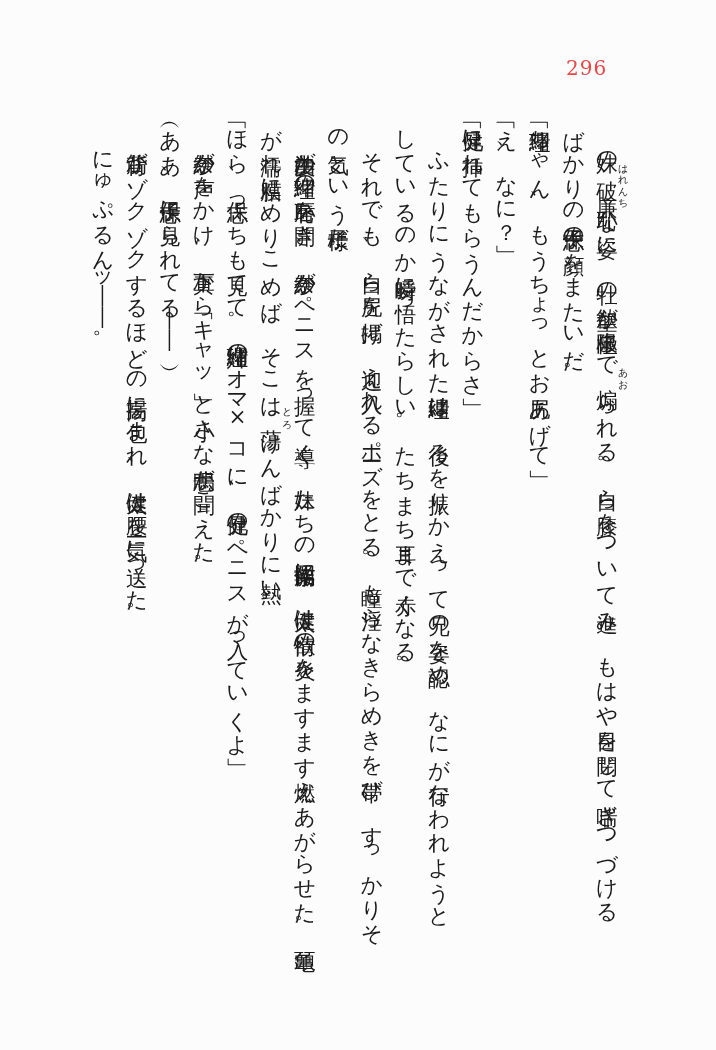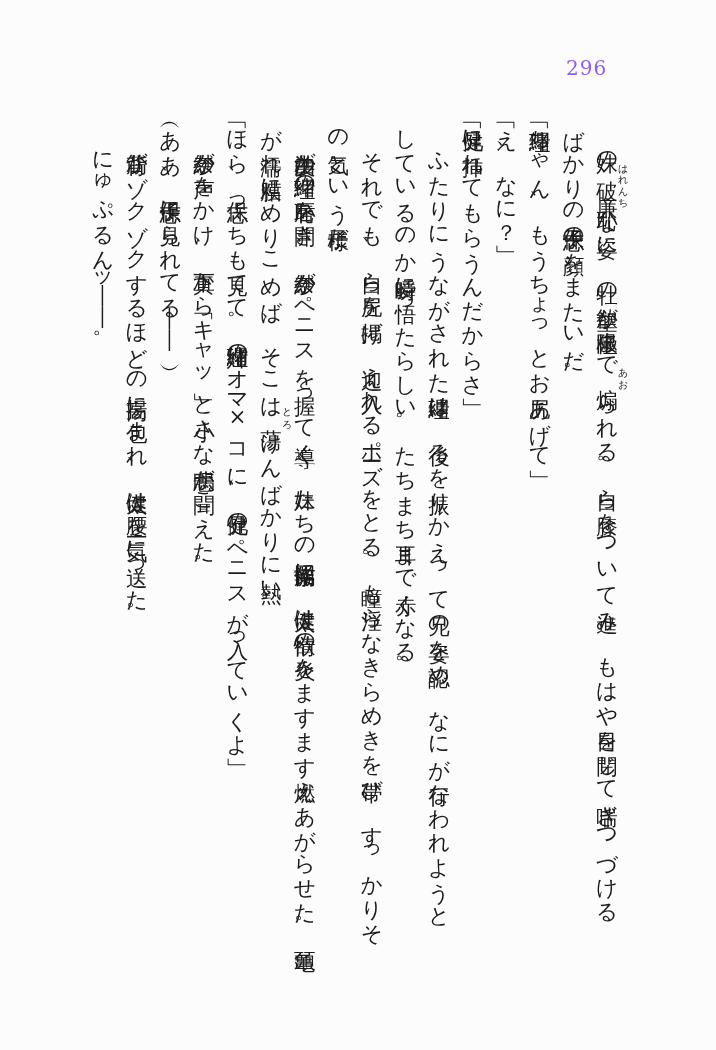--- a/index.html
+++ b/index.html
@@ -15,21 +15,21 @@
     color: #1c1c1c;
     font-family: "DejaVu Serif", "Liberation Serif", serif;
     overflow: hidden;
   }
   .page-number {
     position: absolute;
     top: 56px;
     left: 566px;
     font-size: 20px;
     letter-spacing: 1px;
-    color: #8b5cf6;
+    color: #ef4444;
   }
   .page-text {
     position: absolute;
     top: 115px;
     right: 88px;
     width: 572px;
     height: 820px;
     writing-mode: vertical-rl;
     text-orientation: mixed;
     font-size: 21.5px;

